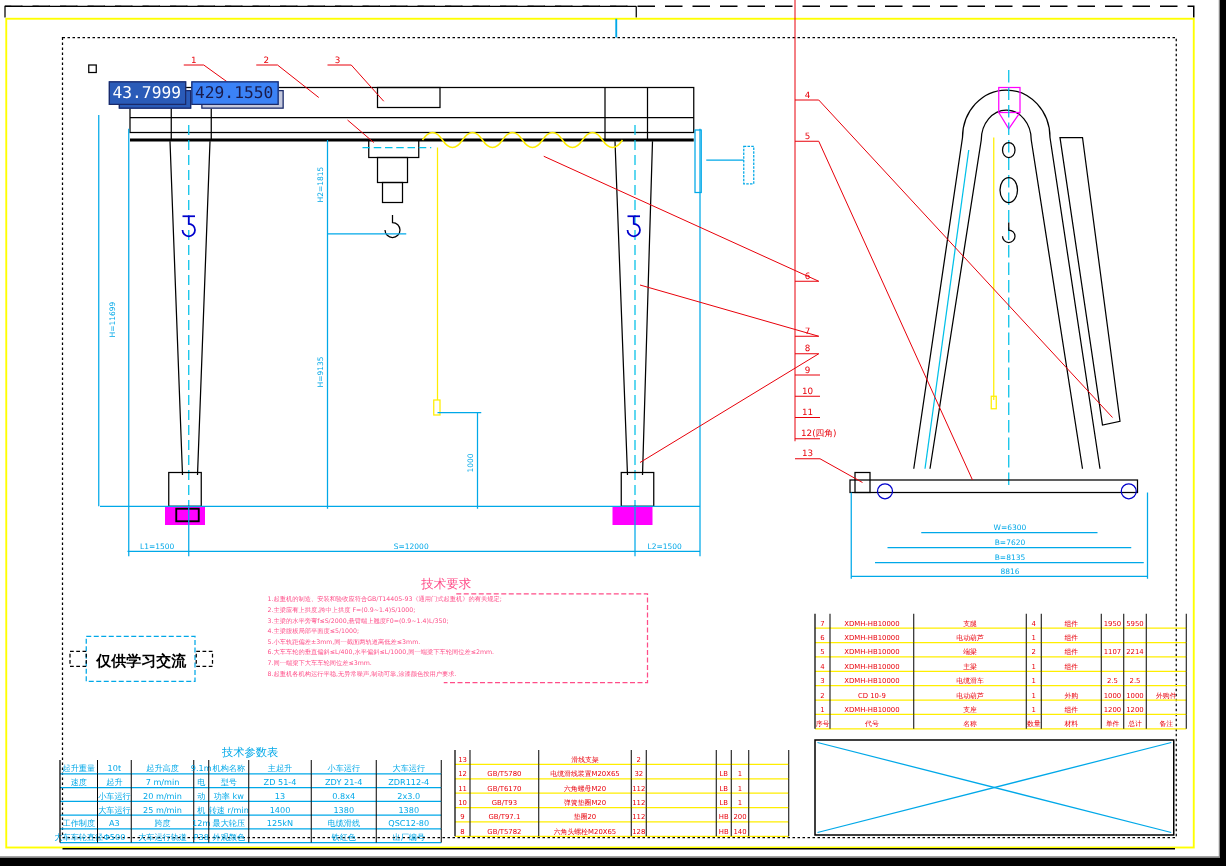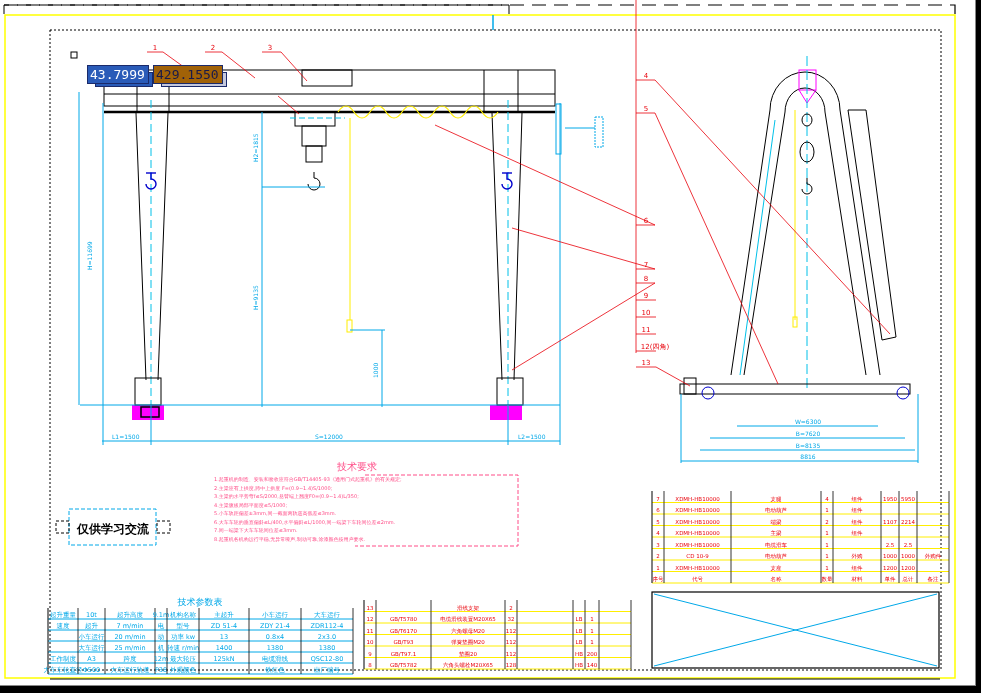--- a/index.html
+++ b/index.html
@@ -1,21 +1,21 @@
 <!DOCTYPE html>
 <html><head>
 <meta charset="utf-8">
 <style>
   html,body{margin:0;padding:0;background:#000;}
   body{width:981px;height:693px;overflow:hidden;position:relative;font-family:"DejaVu Sans",sans-serif;}
   #canvas{position:absolute;left:0;top:0;width:975px;height:685px;background:#fff;border-right:1px solid #888;border-bottom:1px solid #888;}
   svg{position:absolute;left:0;top:0;}
   .coord{position:absolute;font-family:"DejaVu Sans Mono",monospace;font-size:13px;padding:0 2px;height:17px;line-height:17px;border:1px solid #1a2a6a;}
   #coord-x{left:87px;top:65px;background:#2a5bb8;color:#fff;width:56px;}
-  #coord-y{left:153px;top:65px;background:#a16207;color:#1a1a4a;width:64px;}
+  #coord-y{left:153px;top:65px;background:#3b82f6;color:#1a1a4a;width:64px;}
   .coord-shadow{position:absolute;height:13px;border:1px solid #1a2a6a;}
 </style>
 </head>
 <body>
 
 <div id="canvas">
 <svg width="975" height="685" viewBox="0 0 975 685">
 
   <path d="M4,14 V5 H509 M509,5 V14" stroke="#000" stroke-dasharray="14,8" fill="none"></path>
   <path d="M4,5 H955 V14" stroke="#000" stroke-width="1.2" stroke-dasharray="14,8" fill="none"></path>

